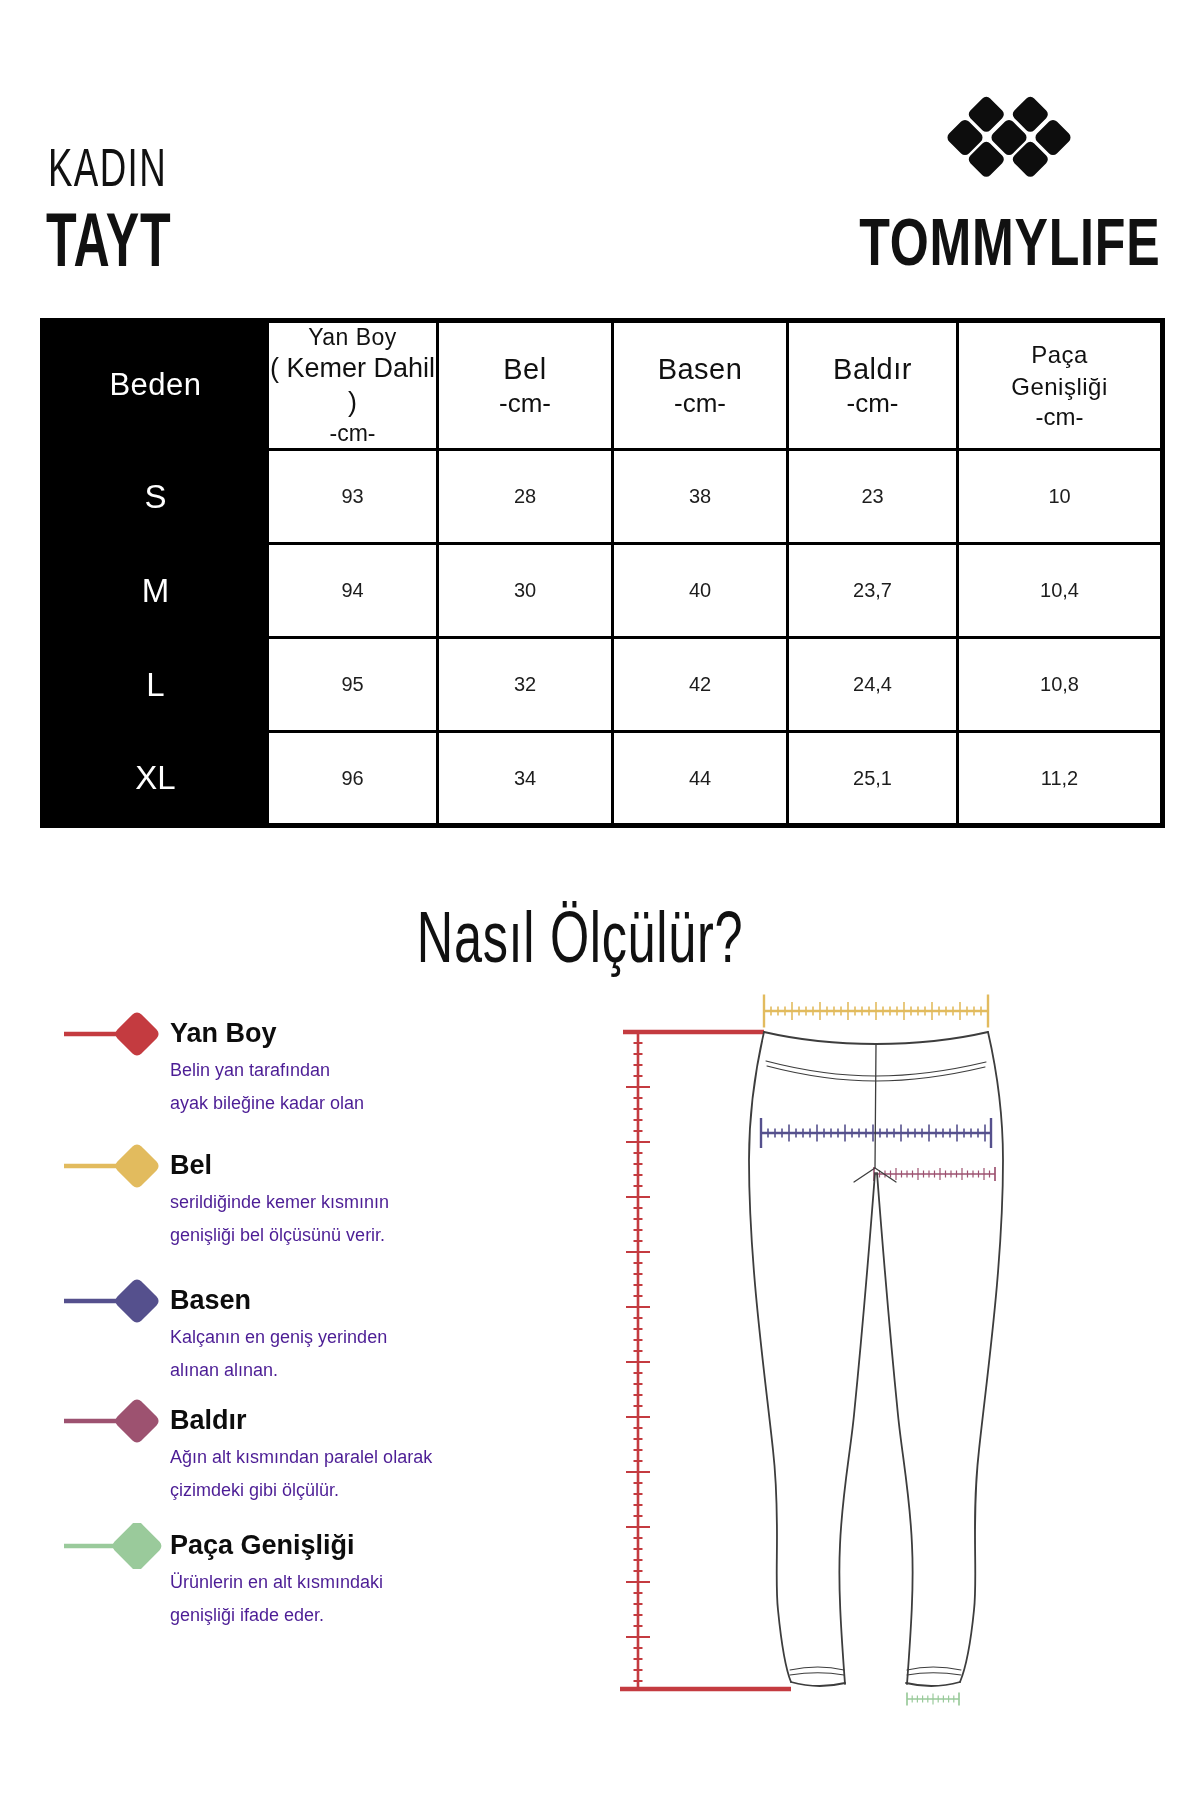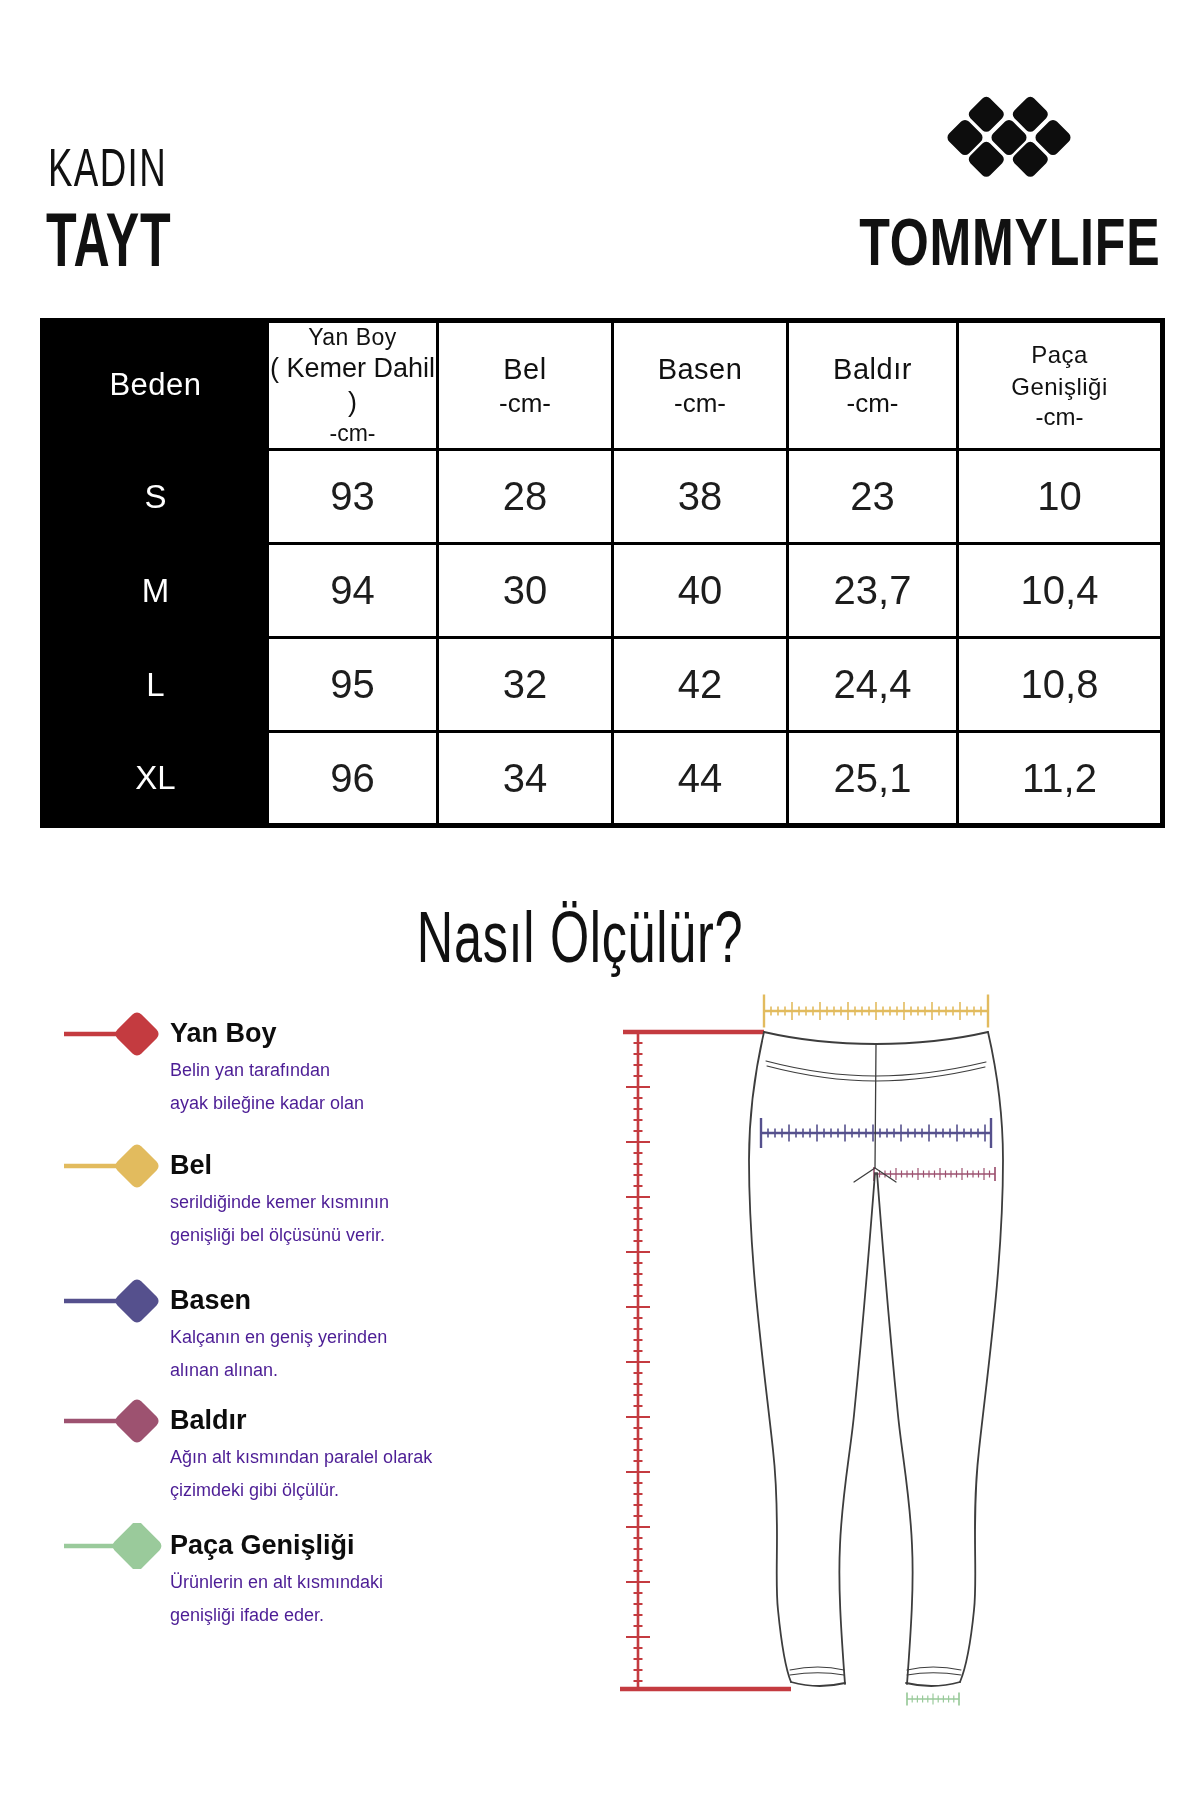--- a/index.html
+++ b/index.html
@@ -25,21 +25,21 @@
   table.sizes tr.head{height:96px;}
   td.dark,th.dark{background:#000;color:#fff;border-color:#000;}
   th .l{display:block;font-size:29px;font-weight:500;line-height:1.25;letter-spacing:.5px;}
   th .s{display:block;font-size:27px;font-weight:500;line-height:1.25;}
   th .u{display:block;font-size:26px;font-weight:400;line-height:1.25;}
   th.c1 .l{font-size:31px;}
   th.c2 .l,th.c2 .u{font-size:23px;}
   th.c6 .l{font-size:24px;max-width:128px;margin:0 auto;line-height:1.3;}
   th.c6 .u{font-size:24px;}
   td.sz{font-size:33px;font-weight:400;color:#fff;padding-bottom:8px;}
-  td.val{font-size:40px;font-weight:500;color:#1d1d1d;padding-bottom:12px;}
+  td.val{font-size:20px;font-weight:500;color:#1d1d1d;padding-bottom:12px;}
 
   
   .howto-title{position:absolute;left:0;top:896px;width:1160px;text-align:center;
                font-size:72px;font-weight:500;letter-spacing:1px;transform:scaleX(.7);
                transform-origin:center top;}
 
   .legend{position:absolute;left:62px;top:1016px;width:486px;}
   .leg-item{position:relative;padding-left:108px;}
   .leg-item.m1{margin-bottom:28px;}
   .leg-item.m2{margin-bottom:31px;}

